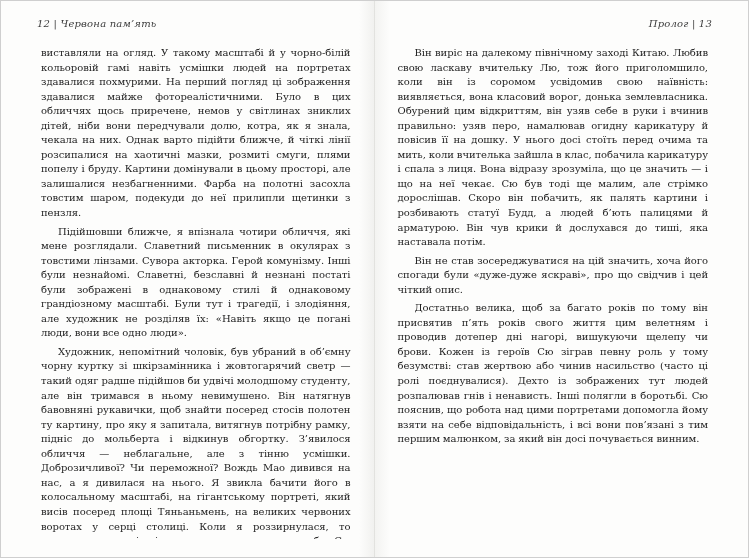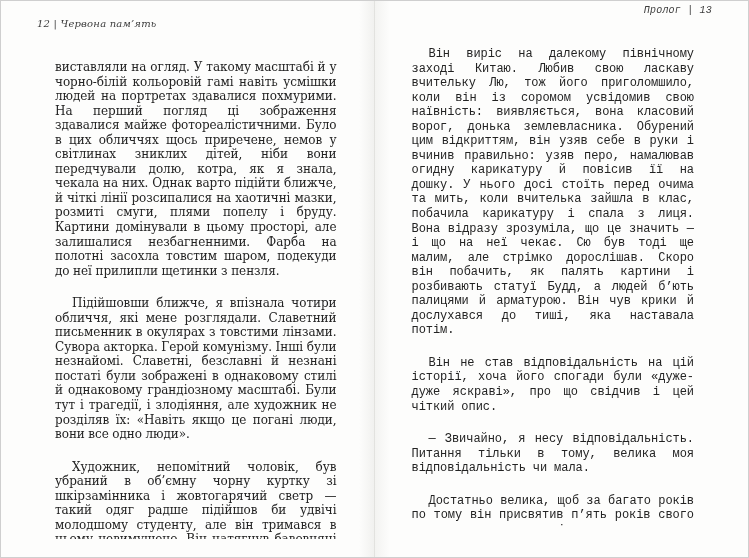--- a/index.html
+++ b/index.html
@@ -24,42 +24,41 @@
     height: 100%;
     box-sizing: border-box;
     overflow: hidden;
   }
   .page-left {
     padding: 17px 19px 14px 36px;
     background: linear-gradient(to right, #fdfdfc 0%, #fdfdfc 96%, #f1f1ef 100%);
     border-right: 1px solid #e2e2df;
   }
   .page-right {
-    padding: 4px 36px 14px 19px;
+    padding: 17px 36px 14px 19px;
     background: linear-gradient(to left, #fdfdfc 0%, #fdfdfc 96%, #f3f3f1 100%);
-    font-family: Liberation Mono, monospace;
   }
   .running-head {
     font-size: 10px;
     font-style: italic;
     color: #3c3c3c;
     letter-spacing: 0.2px;
     margin-bottom: 13px;
     white-space: nowrap;
   }
   .running-head.right {
     text-align: right;
   }
   .page-body {
     height: 497px;
     overflow: hidden;
   }
   .para {
-    margin: 18px;
-    font-size: 12px;
+    margin: 4px;
+    font-size: 10px;
     line-height: 14.55px;
     color: #232323;
     text-align: justify;
     letter-spacing: -0.05px;
     word-spacing: -0.2px;
   }
   .para.indent {
     text-indent: 17px;
   }
 </style>
@@ -74,19 +73,18 @@
         <p class="para">виставляли на огляд. У такому масштабі й у чорно-білій кольоровій гамі навіть усмішки людей на портретах здавалися похмурими. На перший погляд ці зображення здавалися майже фотореалістичними. Було в цих обличчях щось приречене, немов у світлинах зниклих дітей, ніби вони передчували долю, котра, як я знала, чекала на них. Однак варто підійти ближче, й чіткі лінії розсипалися на хаотичні мазки, розмиті смуги, плями попелу і бруду. Картини домінували в цьому просторі, але залишалися незбагненними. Фарба на полотні засохла товстим шаром, подекуди до неї прилипли щетинки з пензля.</p>
         <p class="para indent">Підійшовши ближче, я впізнала чотири обличчя, які мене розглядали. Славетний письменник в окулярах з товстими лінзами. Сувора акторка. Герой комунізму. Інші були незнайомі. Славетні, безславні й незнані постаті були зображені в однаковому стилі й однаковому грандіозному масштабі. Були тут і трагедії, і злодіяння, але художник не розділяв їх: «Навіть якщо це погані люди, вони все одно люди».</p>
         <p class="para indent">Художник, непомітний чоловік, був убраний в об’ємну чорну куртку зі шкірзамінника і жовтогарячий светр — такий одяг радше підійшов би удвічі молодшому студенту, але він тримався в ньому невимушено. Він натягнув бавовняні рукавички, щоб знайти посеред стосів полотен ту картину, про яку я запитала, витягнув потрібну рамку, підніс до мольберта і відкинув обгортку. З’явилося обличчя — неблагальне, але з тінню усмішки. Доброзичливої? Чи переможної? Вождь Мао дивився на нас, а я дивилася на нього. Я звикла бачити його в колосальному масштабі, на гігантському портреті, який висів посеред площі Тяньаньмень, на великих червоних воротах у серці столиці. Коли я роззирнулася, то здивувалася, що інші портрети такого ж масштабу. Сю Вейсінь пояснив, що тут зібрано понад</p>
       </div>
   </div>
 
   <div class="page page-right">
     <div class="running-head right">Пролог | 13</div>
     <div class="page-body">
         <p class="para indent">Він виріс на далекому північному заході Китаю. Любив свою ласкаву вчительку Лю, тож його приголомшило, коли він із соромом усвідомив свою наївність: виявляється, вона класовий ворог, донька землевласника. Обурений цим відкриттям, він узяв себе в руки і вчинив правильно: узяв перо, намалював огидну карикатуру й повісив її на дошку. У нього досі стоїть перед очима та мить, коли вчителька зайшла в клас, побачила карикатуру і спала з лиця. Вона відразу зрозуміла, що це значить — і що на неї чекає. Сю був тоді ще малим, але стрімко дорослішав. Скоро він побачить, як палять картини і розбивають статуї Будд, а людей б’ють палицями й арматурою. Він чув крики й дослухався до тиші, яка наставала потім.</p>
-        <p class="para indent">Він не став відповідальність на цій історії, хоча його спогади були «дуже-дуже яскраві», про що свідчив і цей чіткий опис.</p>
-        <p class="para indent">— Звичайно, я несу відповідальність. Питання тільки в тому, велика моя відповідальність чи мала.</p>
+        <p class="para indent">Він не став зосереджуватися на цій значить, хоча його спогади були «дуже-дуже яскраві», про що свідчив і цей чіткий опис.</p>
         <p class="para indent">Достатньо велика, щоб за багато років по тому він присвятив п’ять років свого життя цим велетням і проводив дотепер дні нагорі, вишукуючи щелепу чи брови. Кожен із героїв Сю зіграв певну роль у тому безумстві: став жертвою або чинив насильство (часто ці ролі поєднувалися). Дехто із зображених тут людей розпалював гнів і ненависть. Інші полягли в боротьбі. Сю пояснив, що робота над цими портретами допомогла йому взяти на себе відповідальність, і всі вони пов’язані з тим першим малюнком, за який він досі почувається винним.</p>
       </div>
   </div>
 
 </div>
 
 </body></html>

